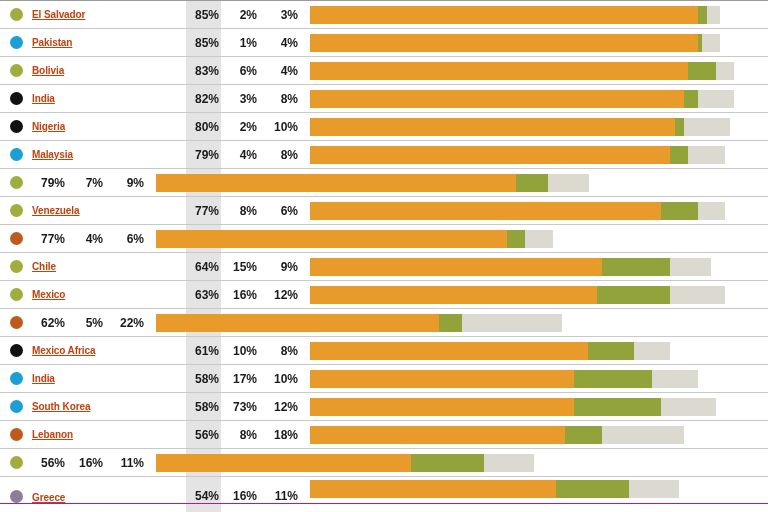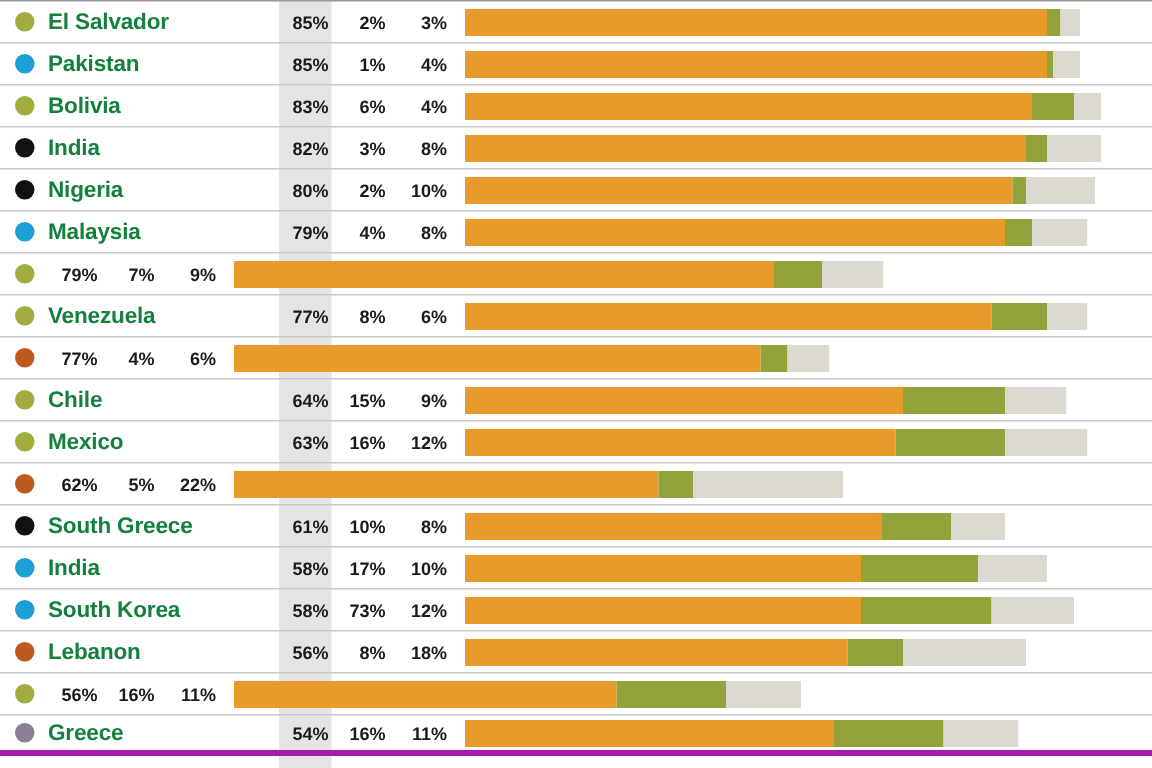--- a/index.html
+++ b/index.html
@@ -44,46 +44,48 @@
     height: 28px;
     box-sizing: border-box;
     border-top: 1px solid #c9c9c9;
     display: flex;
     align-items: center;
   }
   .row:first-child {
     border-top: 1px solid #9a9a9a;
   }
   .row.last-partial {
-    border-bottom: 4px solid #a21caf;
+    border-bottom: 1px solid #a21caf;
+    align-items: flex-end;
   }
 
   .dot-cell {
     width: 32px;
     min-width: 32px;
     display: flex;
     align-items: center;
     justify-content: center;
   }
   .dot {
     width: 13px;
     height: 13px;
     border-radius: 50%;
     display: block;
   }
 
   .country-cell {
     width: 154px;
     min-width: 154px;
-    font-size: 15px;
+    font-size: 10px;
     font-weight: bold;
-    color: #15803d;
+    color: #c2410c;
     letter-spacing: -0.1px;
     white-space: nowrap;
     overflow: hidden;
+    text-decoration: underline;
   }
 
   .num {
     font-size: 12px;
     font-weight: bold;
     color: #1a1a1a;
     text-align: right;
     white-space: nowrap;
   }
   .num-a { width: 39px; min-width: 39px; padding-right: 6px; box-sizing: border-box; }
@@ -302,21 +304,21 @@
             <div class="seg seg-a" style="width: 282.72px;"></div>
             <div class="seg seg-b" style="width: 22.8px;"></div>
             <div class="seg seg-c" style="width: 100.32px;"></div>
           </div>
         </div>
       </div>
       <div class="row">
         <div class="dot-cell">
           <span class="dot" style="background: rgb(17, 17, 17);"></span>
         </div>
-        <div class="country-cell">South Greece</div>
+        <div class="country-cell">Mexico Africa</div>
         <div class="num num-a">61%</div>
         <div class="num num-b">10%</div>
         <div class="num num-c">8%</div>
         <div class="bar-cell">
           <div class="bar" style="width: 360.24px;">
             <div class="seg seg-a" style="width: 278.16px;"></div>
             <div class="seg seg-b" style="width: 45.6px;"></div>
             <div class="seg seg-c" style="width: 36.48px;"></div>
           </div>
         </div>

